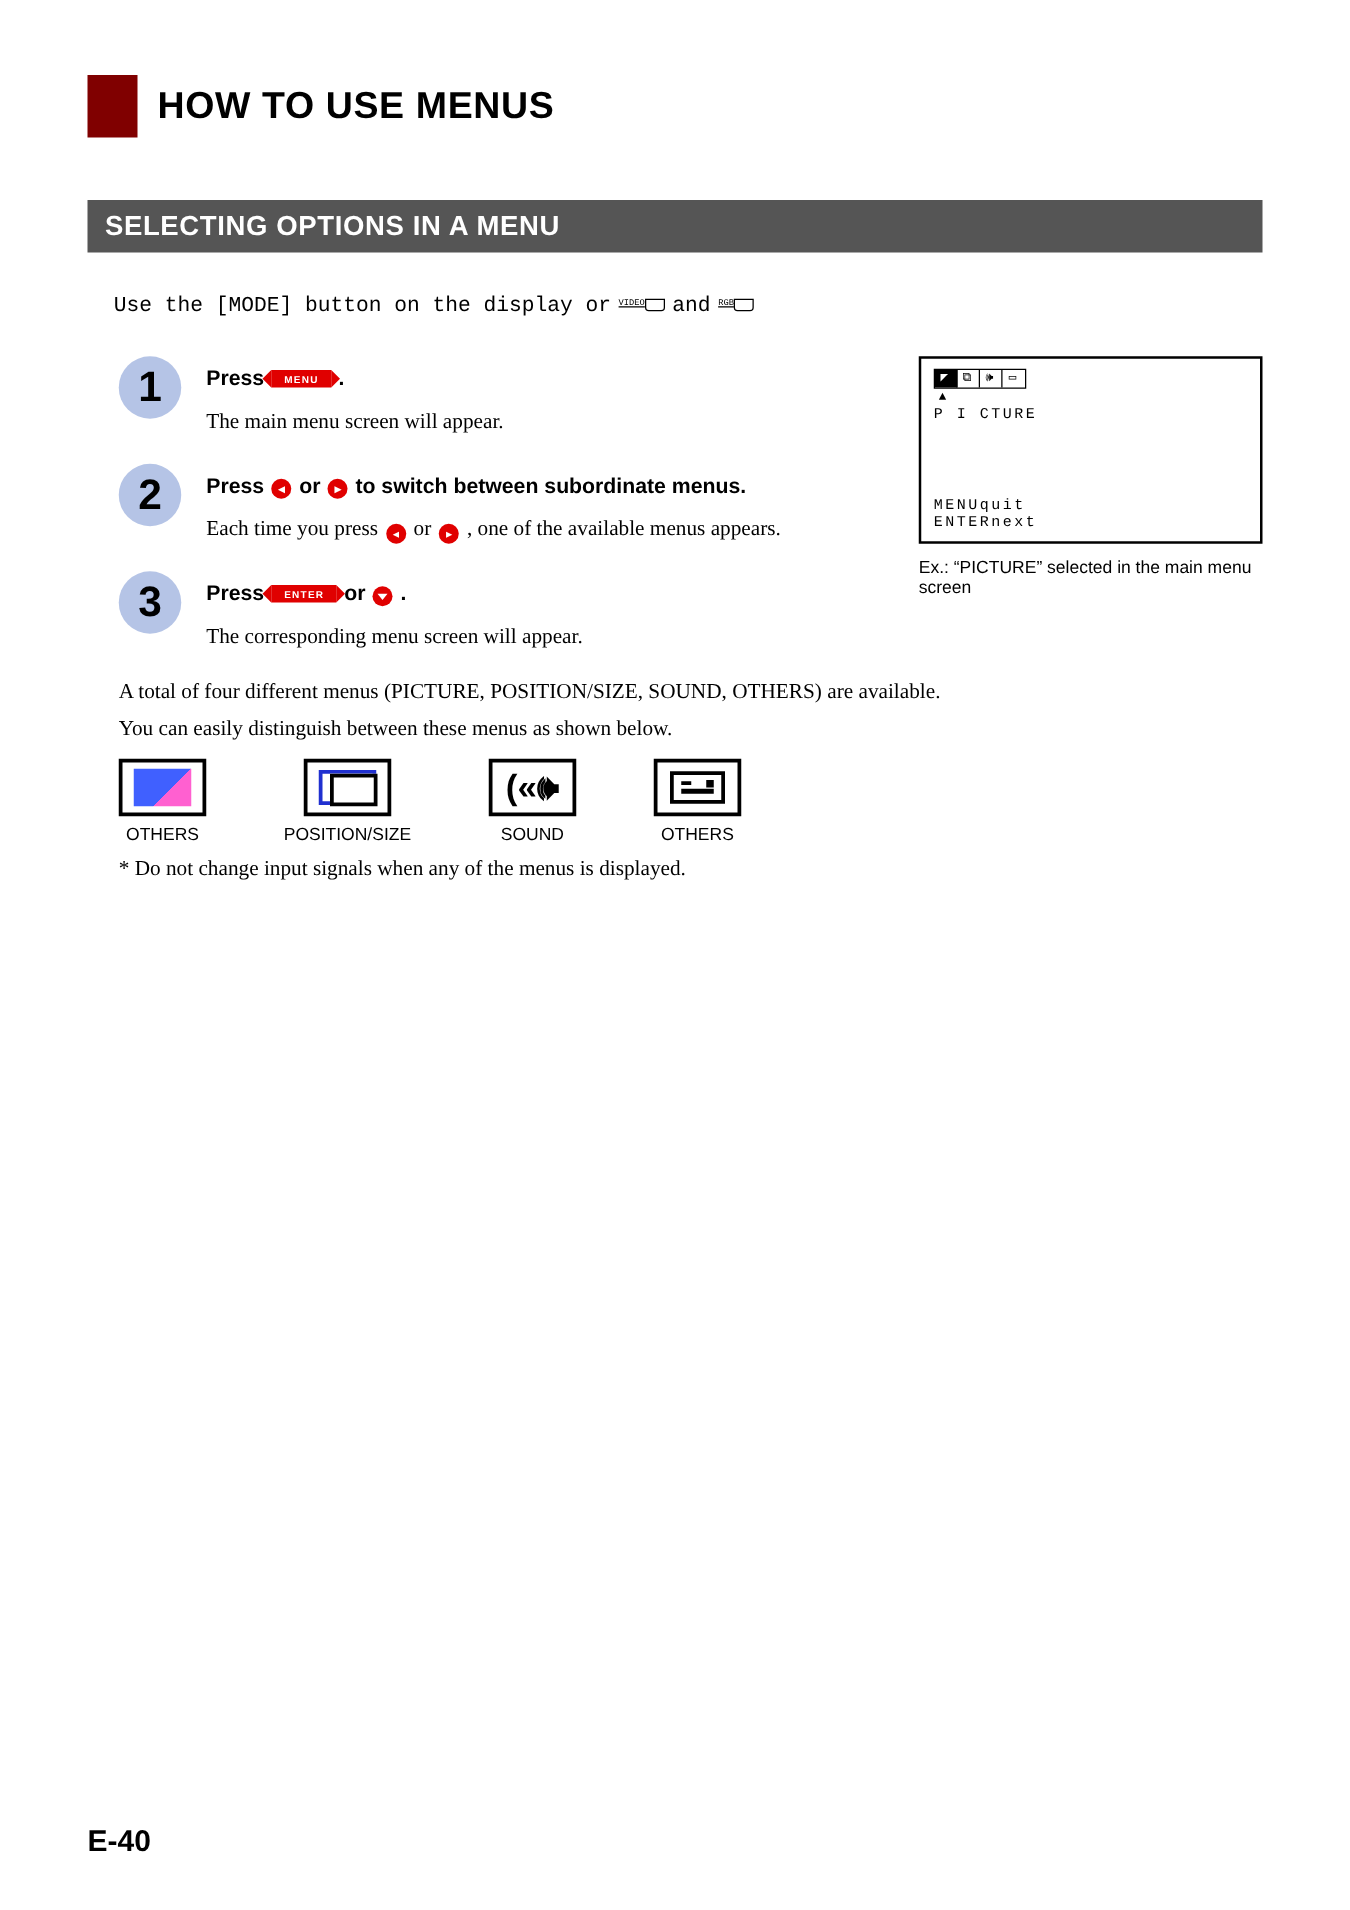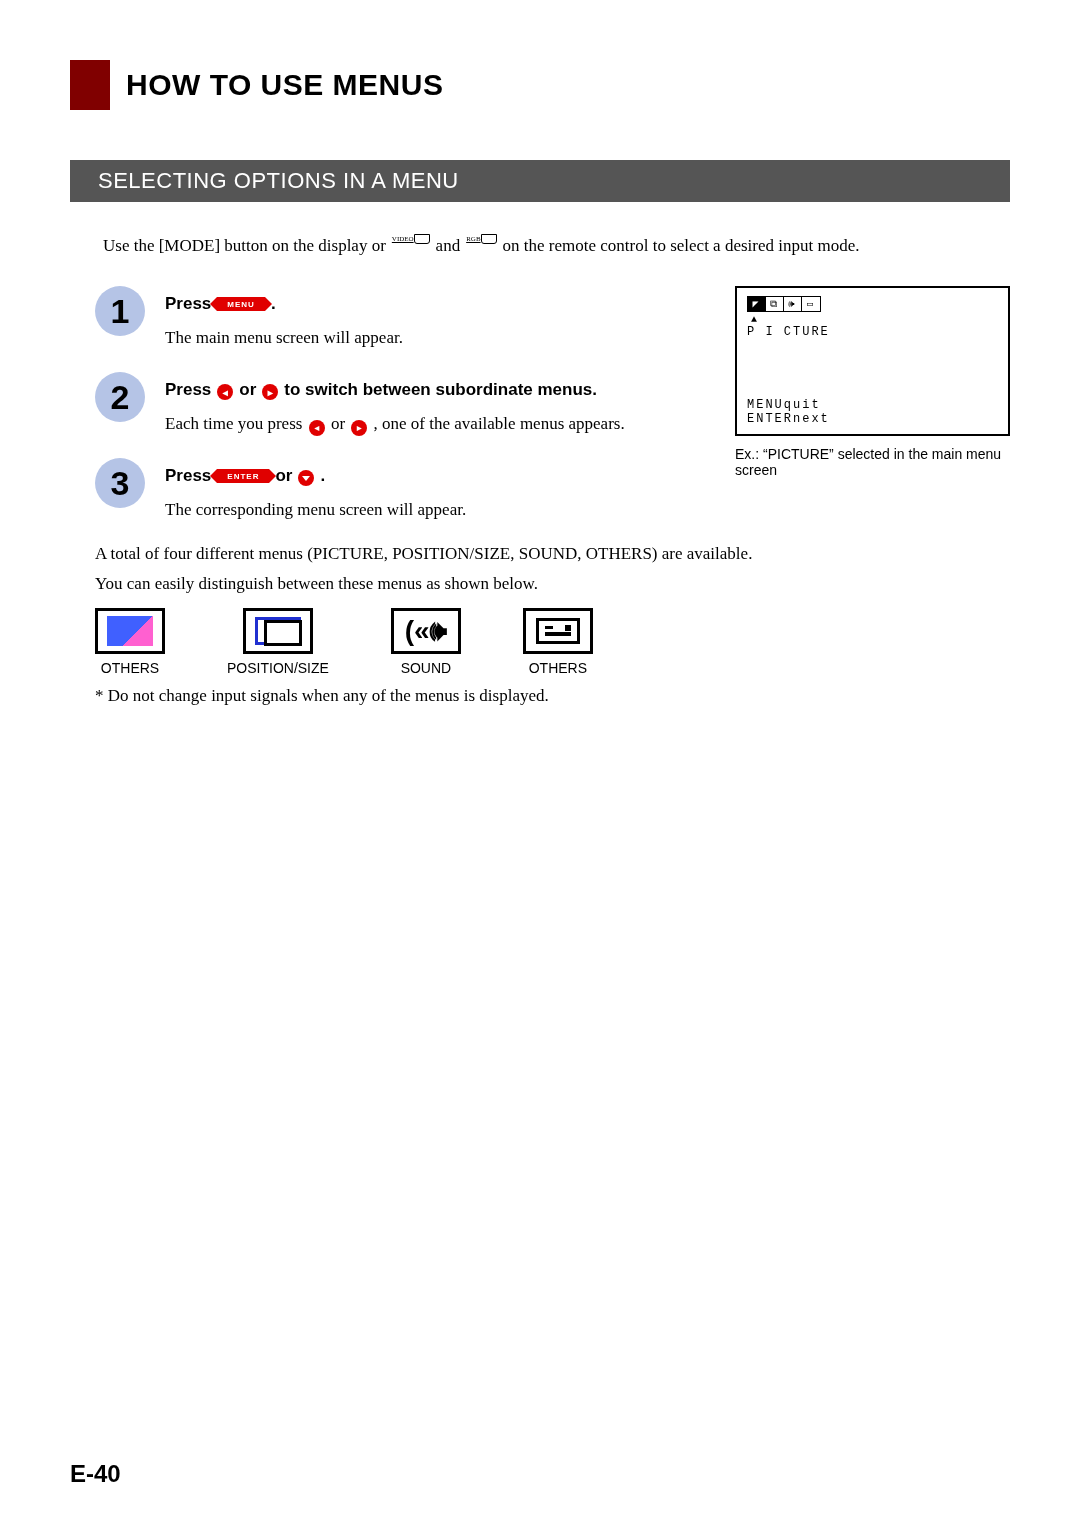--- a/index.html
+++ b/index.html
@@ -27,32 +27,32 @@
   }
   .title {
     font-size: 30px;
     font-weight: bold;
     letter-spacing: 0.5px;
   }
   .section-bar {
     background: #555;
     color: #fff;
     font-size: 22px;
-    font-weight: normal;
+    font-weight: bold;
     letter-spacing: 0.5px;
-    padding: 8px 28px;
+    padding: 8px 14px;
     margin-bottom: 34px;
   }
   .intro {
     font-size: 17px;
-    font-family: Liberation Serif, serif;
-    margin-left: 33px;
+    font-family: Liberation Mono, monospace;
+    margin-left: 21px;
     margin-bottom: 30px;
     display: flex;
-    align-items: flex-start;
+    align-items: center;
     flex-wrap: wrap;
     gap: 4px;
   }
   .remote-btn {
     display: inline-flex;
     flex-direction: row;
     align-items: center;
     font-size: 7px;
     line-height: 1;
     margin: 0 2px;
@@ -303,21 +303,20 @@
     <span>Use the [MODE] button on the display or</span>
     <span class="remote-btn">
       <span class="lbl">VIDEO</span>
       <span class="box"></span>
     </span>
     <span>and</span>
     <span class="remote-btn">
       <span class="lbl">RGB</span>
       <span class="box"></span>
     </span>
-    <span>on the remote control to select a desired input mode.</span>
   </div>
 
   <div class="content-area">
 
     <div class="screen-box">
       <div class="screen-icons">
         <span class="filled">◤</span>
         <span>⧉</span>
         <span>🕪</span>
         <span>▭</span>

